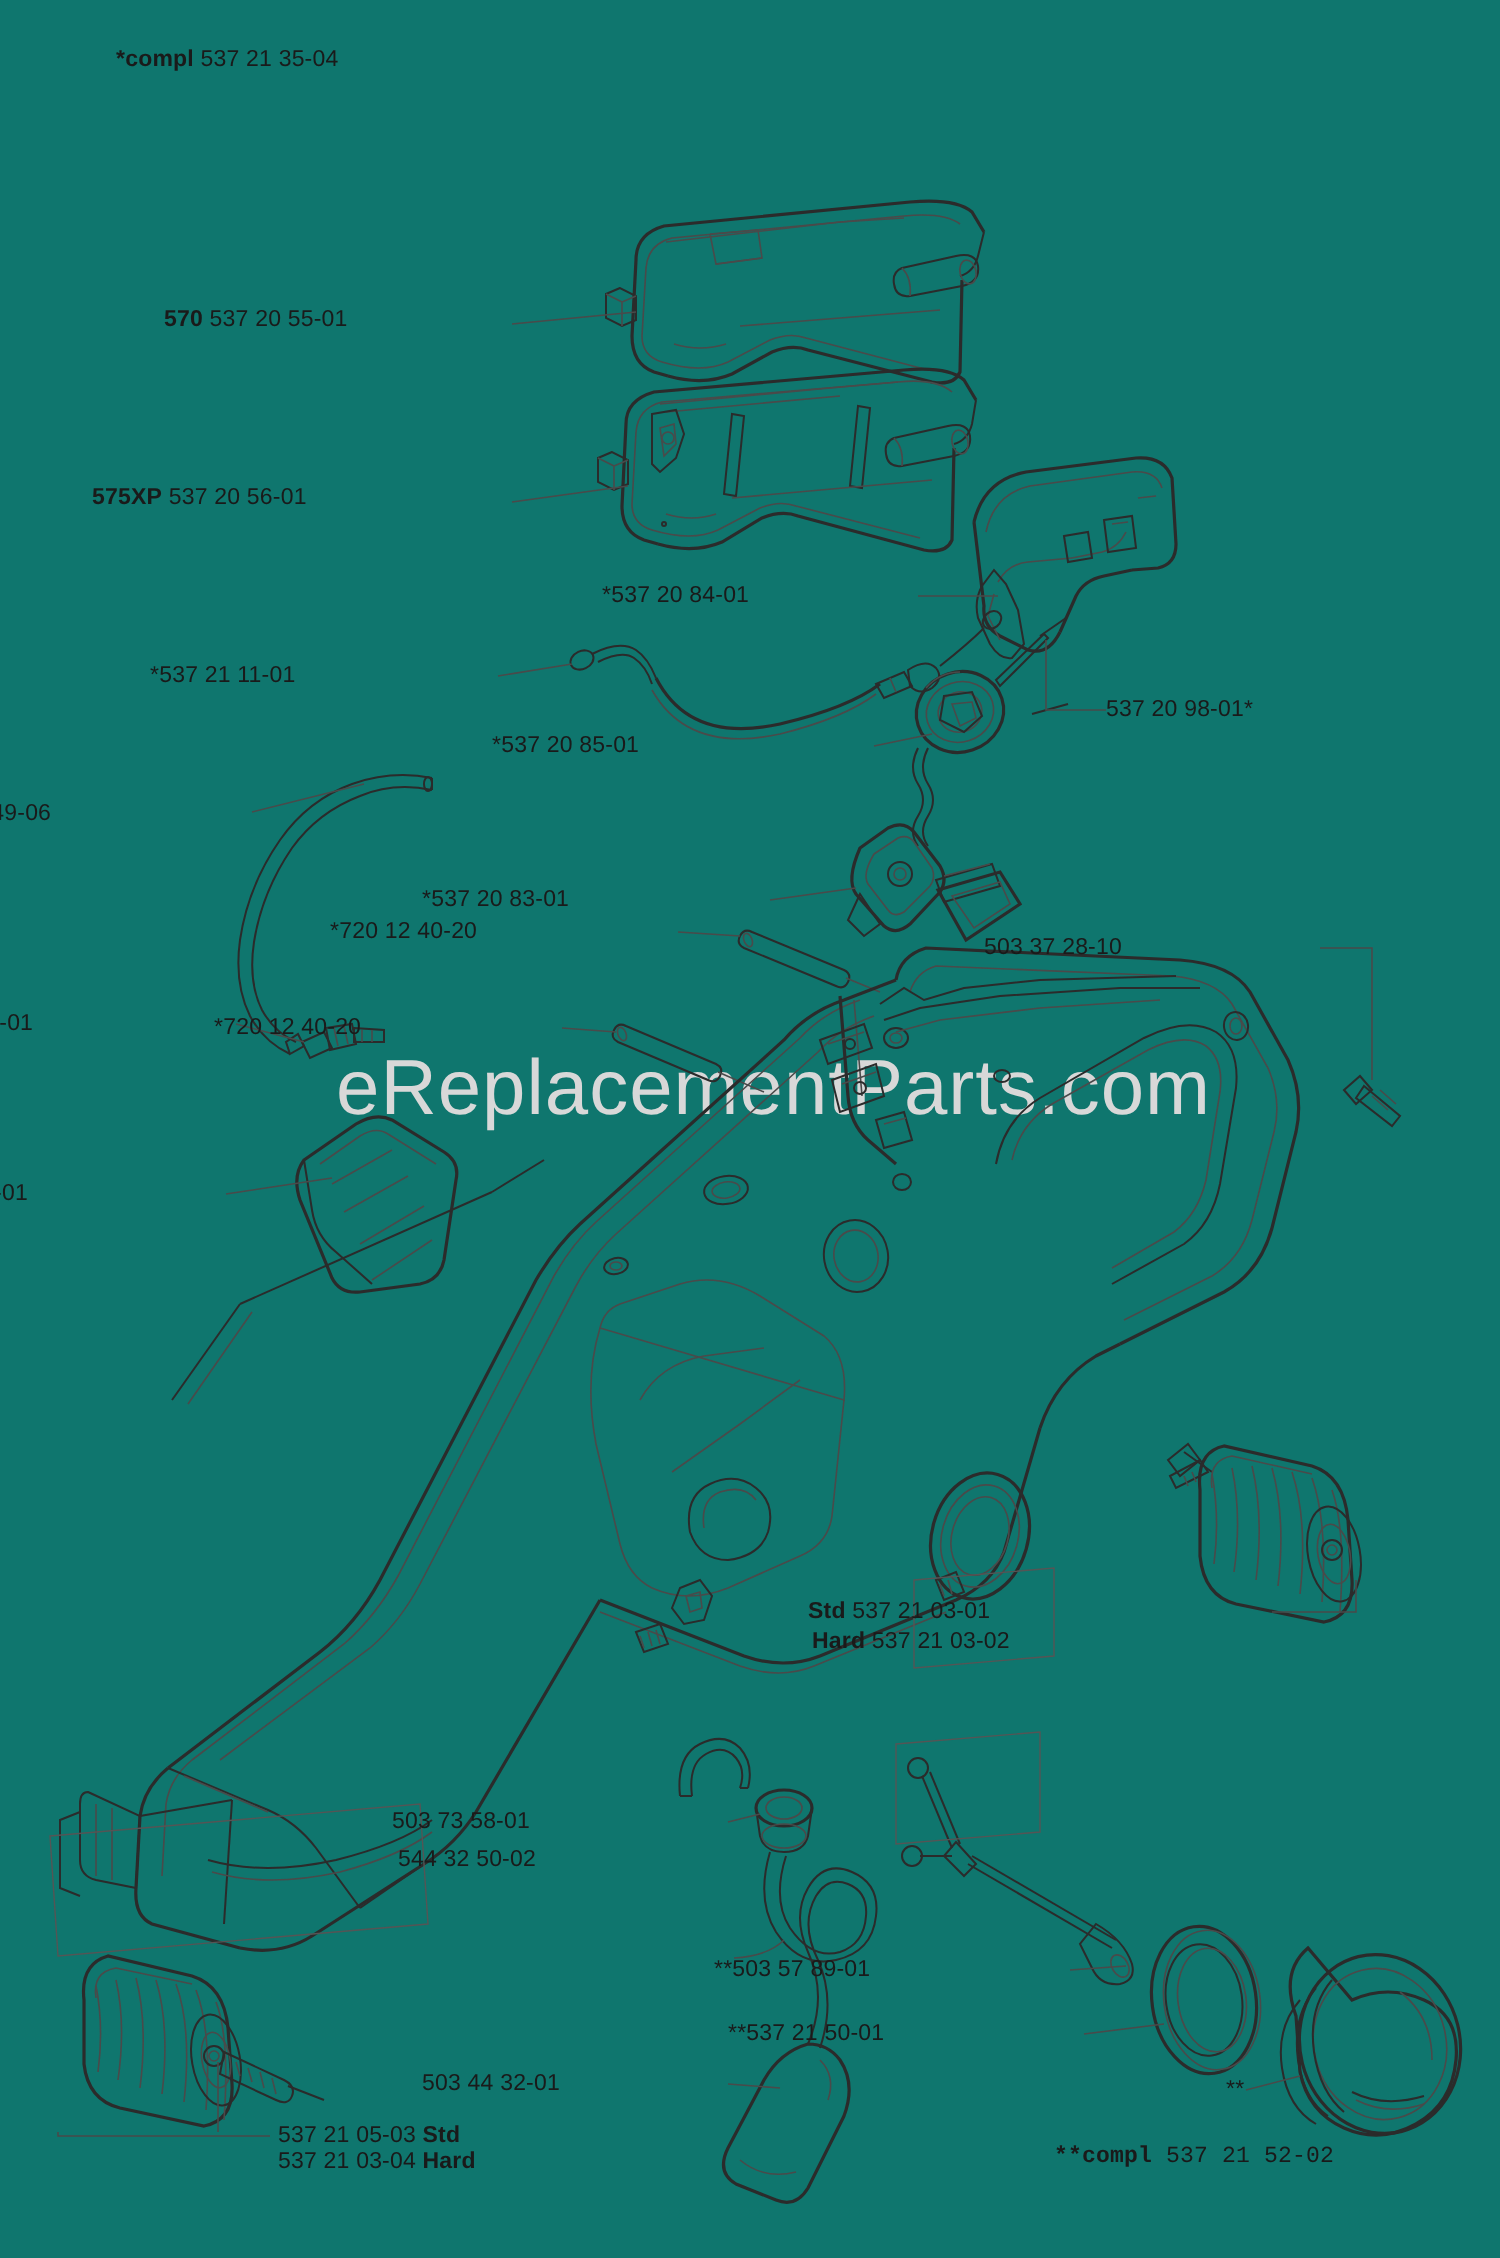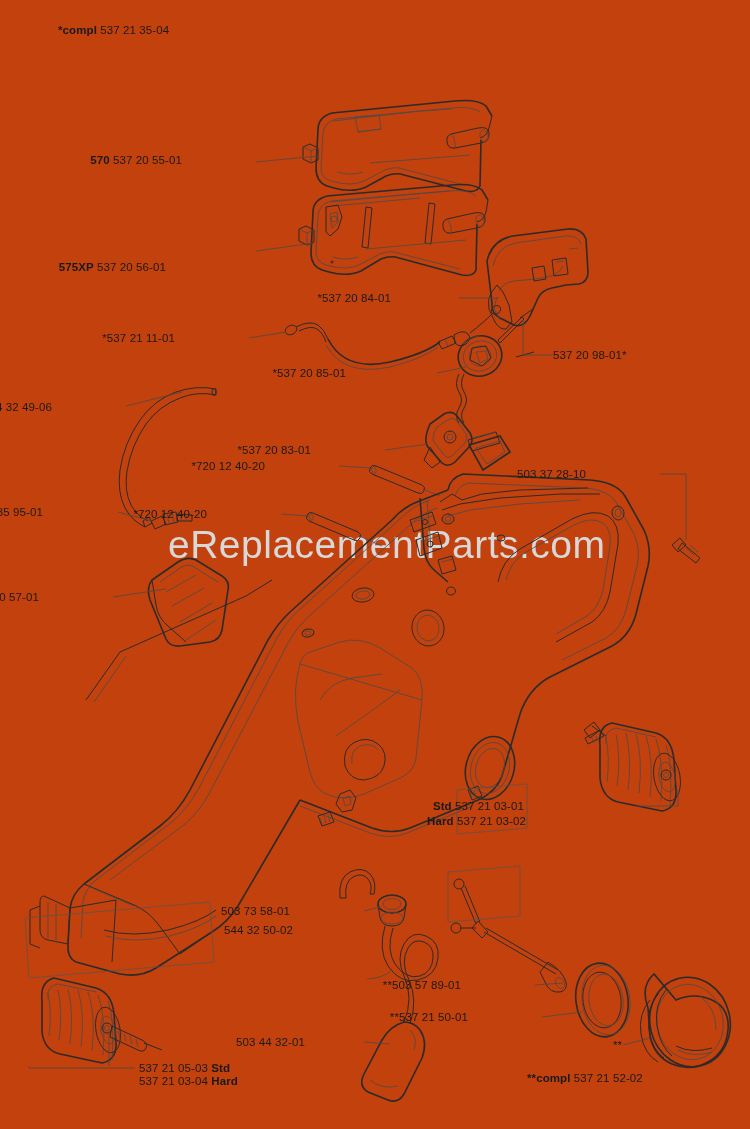--- a/index.html
+++ b/index.html
@@ -4,33 +4,33 @@
 <style>
   html, body {
     margin: 0;
     padding: 0;
     background: #ffffff;
   }
   #page {
     position: relative;
     width: 750px;
     height: 1129px;
-    background: #c2410c;
+    background: #0f766e;
     font-family: "Liberation Sans", sans-serif;
     overflow: hidden;
   }
   .lbl {
     position: absolute;
     font-size: 11.5px;
     color: #1a1a1a;
     white-space: nowrap;
     letter-spacing: 0.1px;
     line-height: 13px;
   }
-  .lbl.r { text-align: right; }
+  .lbl.r { }
   .lbl .pfx { font-weight: bold; }
   .lbl .sfx { font-weight: bold; }
   #watermark {
     position: absolute;
     left: 168px;
     top: 523px;
     font-size: 39px;
     color: #d8d8d8;
     font-family: "Liberation Sans", sans-serif;
     letter-spacing: 0.5px;
@@ -443,23 +443,23 @@
       <path d="M542 1017 L582 1012"></path>
       <path d="M364 1042 L390 1044"></path>
       <path d="M29 1066 L29 1068 L135 1068"></path>
       <path d="M109 1031 L109 1066"></path>
       <path d="M623 1045 L650 1038"></path>
     </g>
   </svg>
 
   <div class="lbl r" style="left:82px; top:154px; width:100px;"><span class="pfx">570</span> <span>537 20 55-01</span></div>
 
-  <div class="lbl r" style="left:46px; top:243px; width:120px;margin-top:18px;"><span class="pfx">575XP</span> <span>537 20 56-01</span></div>
-
-  <div class="lbl r" style="left:291px; top:292px; width:100px;">*537 20 84-01</div>
+  <div class="lbl r" style="left:46px; top:243px; width:120px;"><span class="pfx">575XP</span> <span>537 20 56-01</span></div>
+
+  <div class="lbl r" style="left:301px; top:292px; width:100px;">*537 20 84-01</div>
 
   <div class="lbl r" style="left:75px; top:332px; width:100px;">*537 21 11-01</div>
 
   <div class="lbl r" style="left:246px; top:367px; width:100px;">*537 20 85-01</div>
 
   <div class="lbl" style="left:553px; top:349px;">537 20 98-01*</div>
 
   <div class="lbl r" style="left:-48px; top:401px; width:100px;">*544 32 49-06</div>
 
   <div class="lbl r" style="left:211px; top:444px; width:100px;">*537 20 83-01</div>
@@ -485,17 +485,17 @@
   <div class="lbl r" style="left:357px; top:979px; width:104px;">**503 57 89-01</div>
 
   <div class="lbl r" style="left:364px; top:1011px; width:104px;">**537 21 50-01</div>
 
   <div class="lbl r" style="left:211px; top:1036px; width:94px;">503 44 32-01</div>
 
   <div class="lbl" style="left:139px; top:1062px;"><span>537 21 05-03</span> <span class="sfx">Std</span></div>
 
   <div class="lbl" style="left:139px; top:1075px;"><span>537 21 03-04</span> <span class="sfx">Hard</span></div>
 
-  <div class="lbl" style="left:527px; top:1072px;"><span class="pfx">**compl</span> <span>537 21 52-02</span></div>
+  <div class="lbl" style="left:527px; top:1072px;font-family:Liberation Mono, monospace;"><span class="pfx">**compl</span> <span>537 21 52-02</span></div>
 
   <div class="lbl" style="left:613px; top:1039px;">**</div>
 
 </div>
 
 </body></html>

